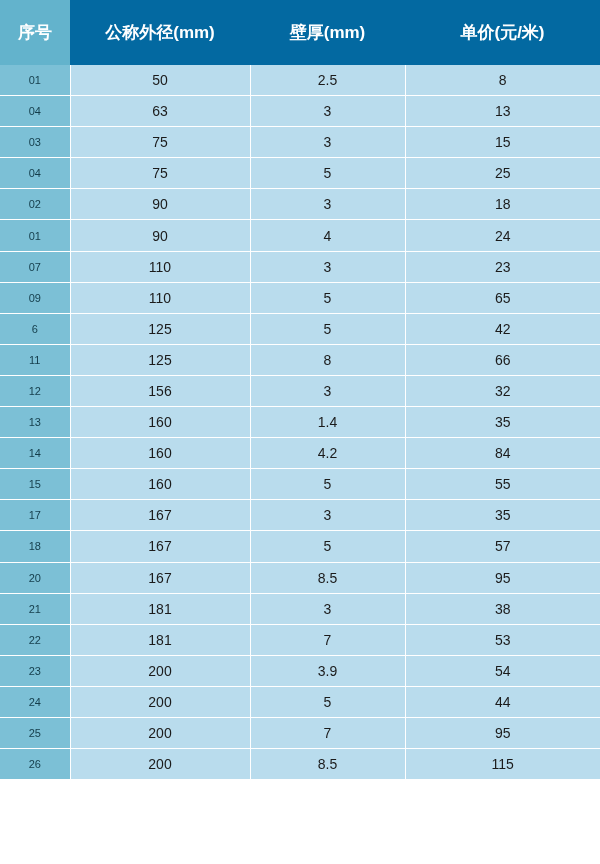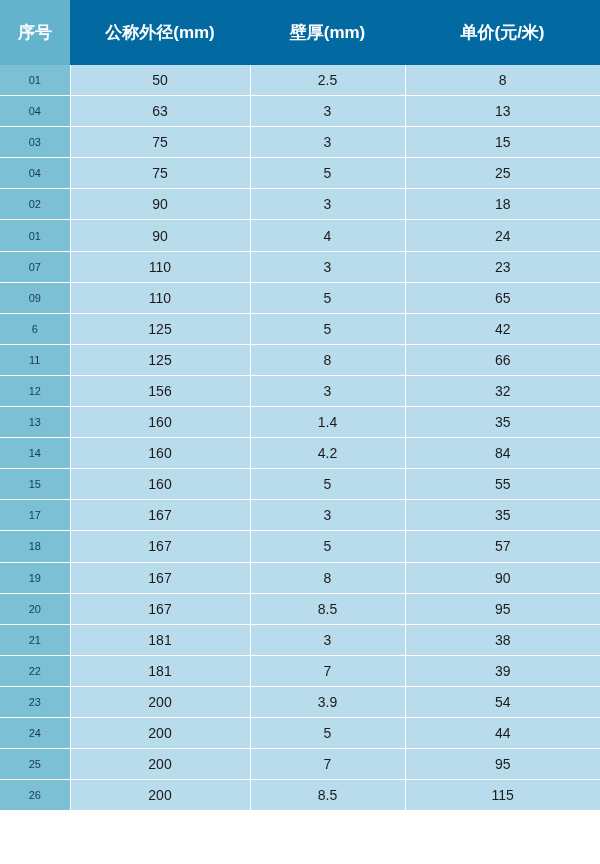--- a/index.html
+++ b/index.html
@@ -173,42 +173,36 @@
         <td class="val">3</td>
         <td class="val last">35</td>
       </tr>
       <tr>
         <td class="idx">18</td>
         <td class="val">167</td>
         <td class="val">5</td>
         <td class="val last">57</td>
       </tr>
       <tr>
-        <td class="idx">19</td>
-        <td class="val">167</td>
-        <td class="val">8</td>
-        <td class="val last">90</td>
-      </tr>
-      <tr>
         <td class="idx">20</td>
         <td class="val">167</td>
         <td class="val">8.5</td>
         <td class="val last">95</td>
       </tr>
       <tr>
         <td class="idx">21</td>
         <td class="val">181</td>
         <td class="val">3</td>
         <td class="val last">38</td>
       </tr>
       <tr>
         <td class="idx">22</td>
         <td class="val">181</td>
         <td class="val">7</td>
-        <td class="val last">39</td>
+        <td class="val last">53</td>
       </tr>
       <tr>
         <td class="idx">23</td>
         <td class="val">200</td>
         <td class="val">3.9</td>
         <td class="val last">54</td>
       </tr>
       <tr>
         <td class="idx">24</td>
         <td class="val">200</td>

